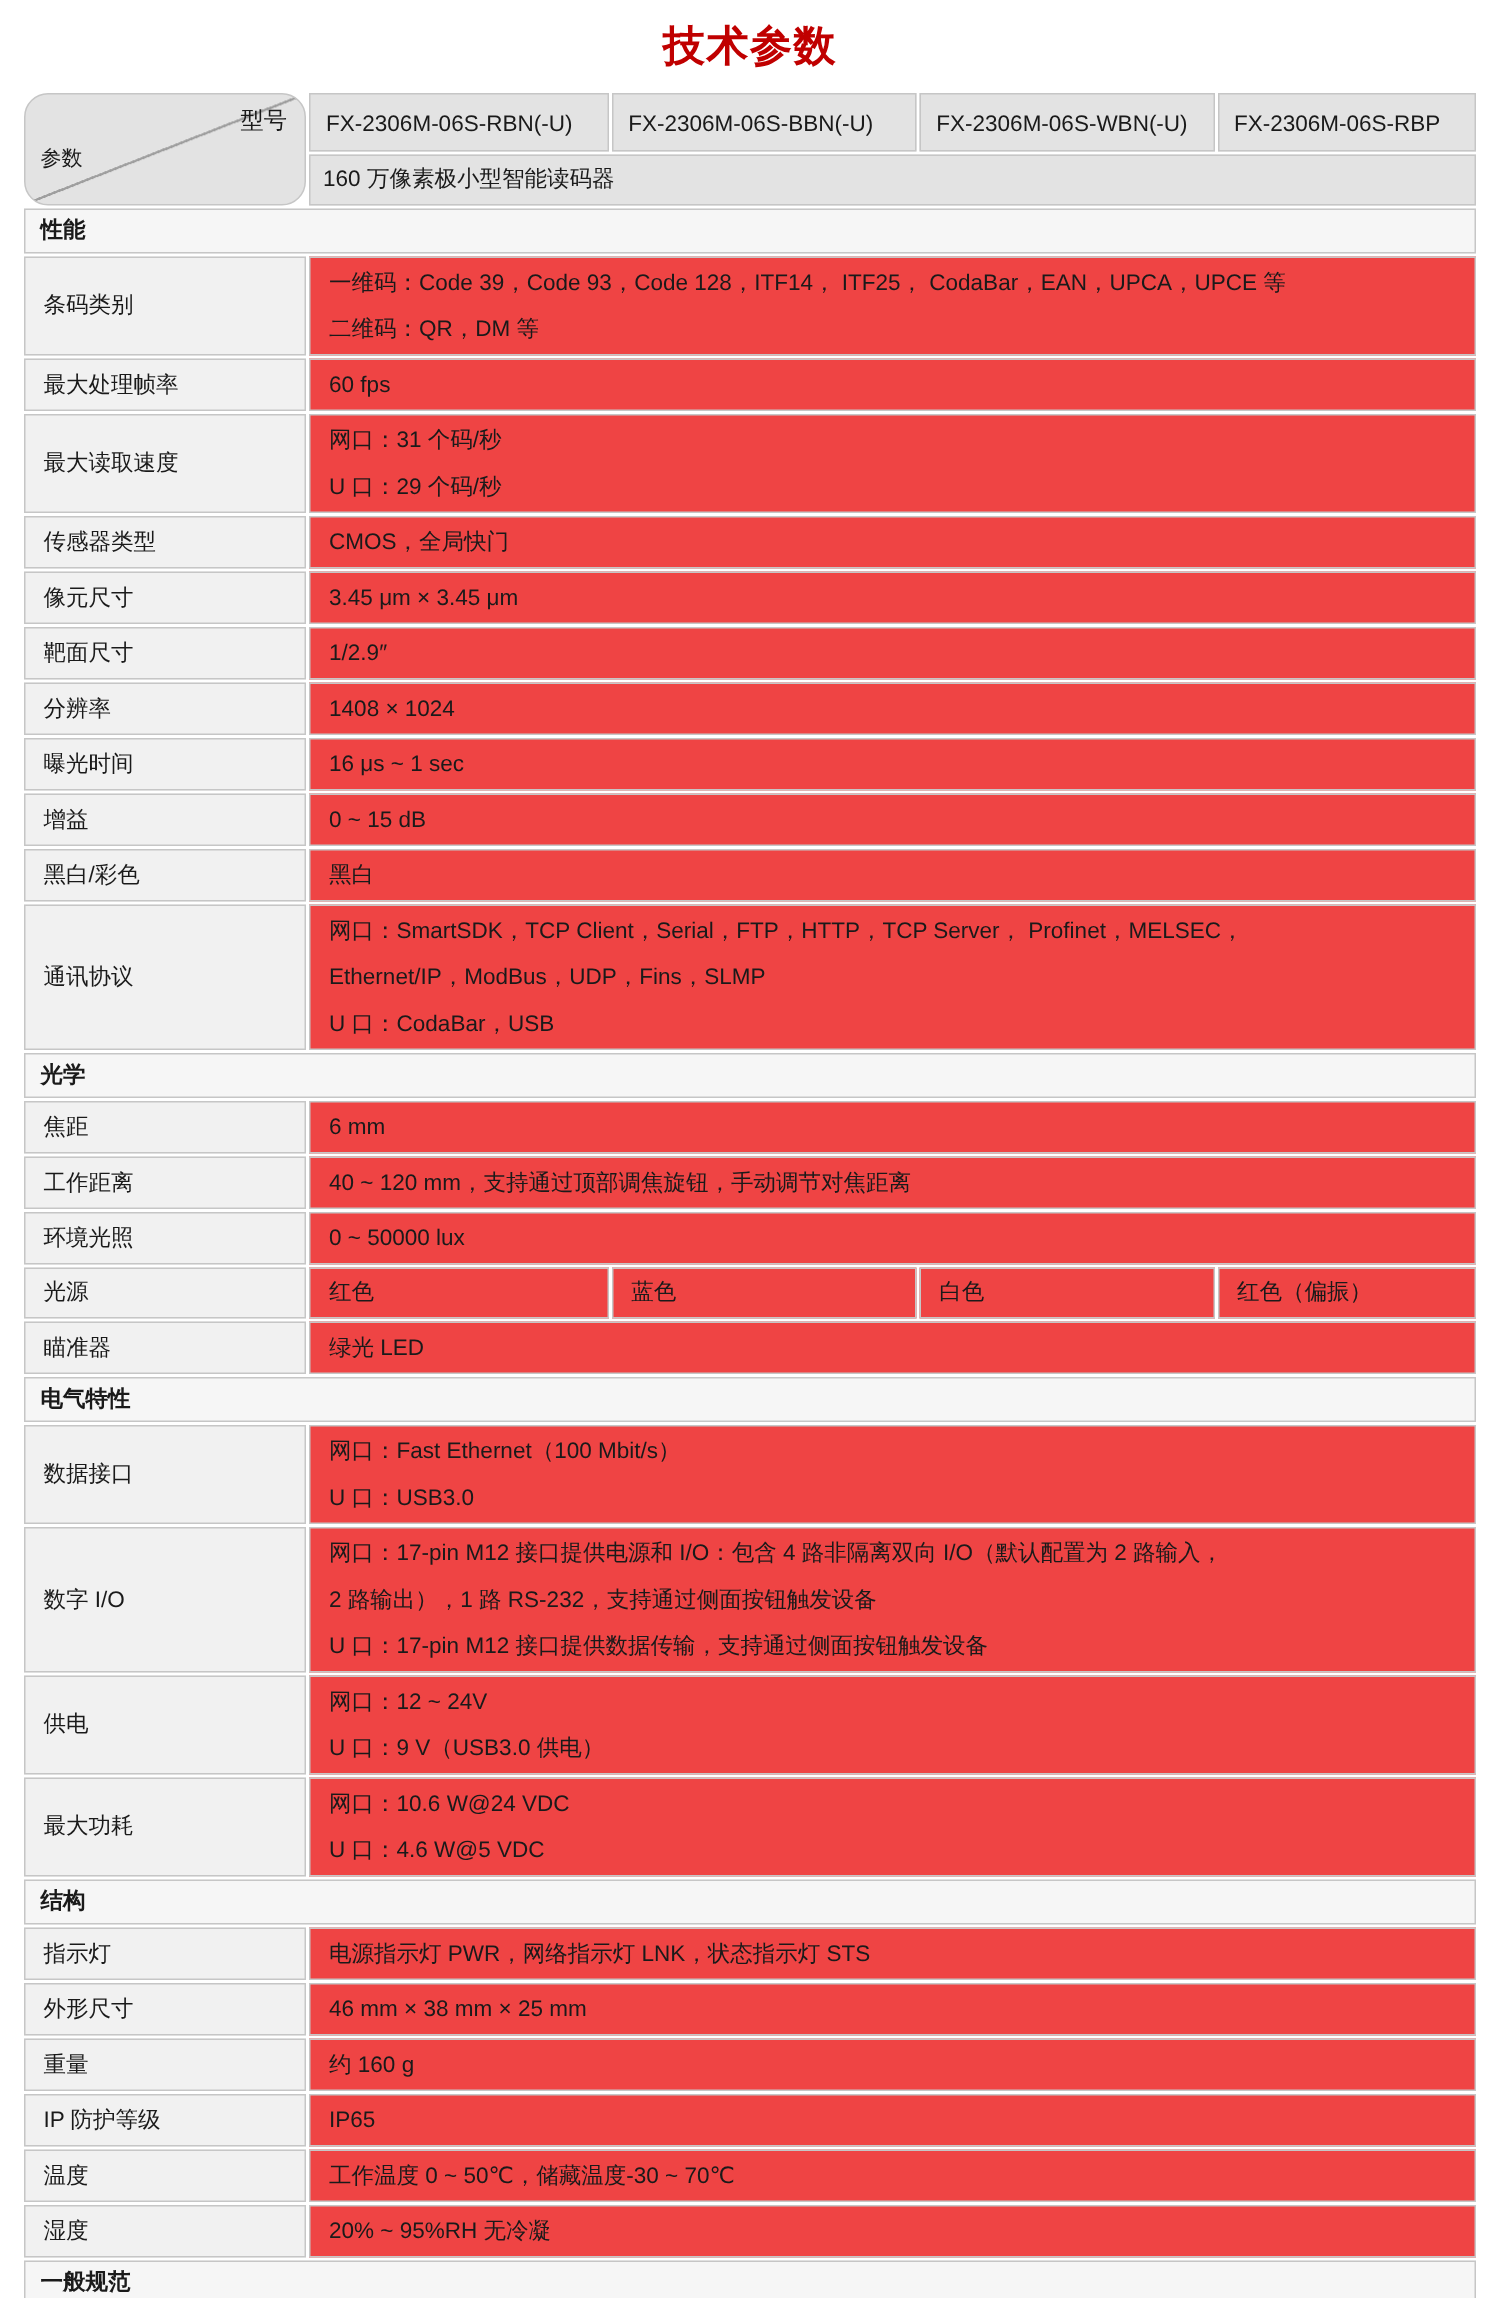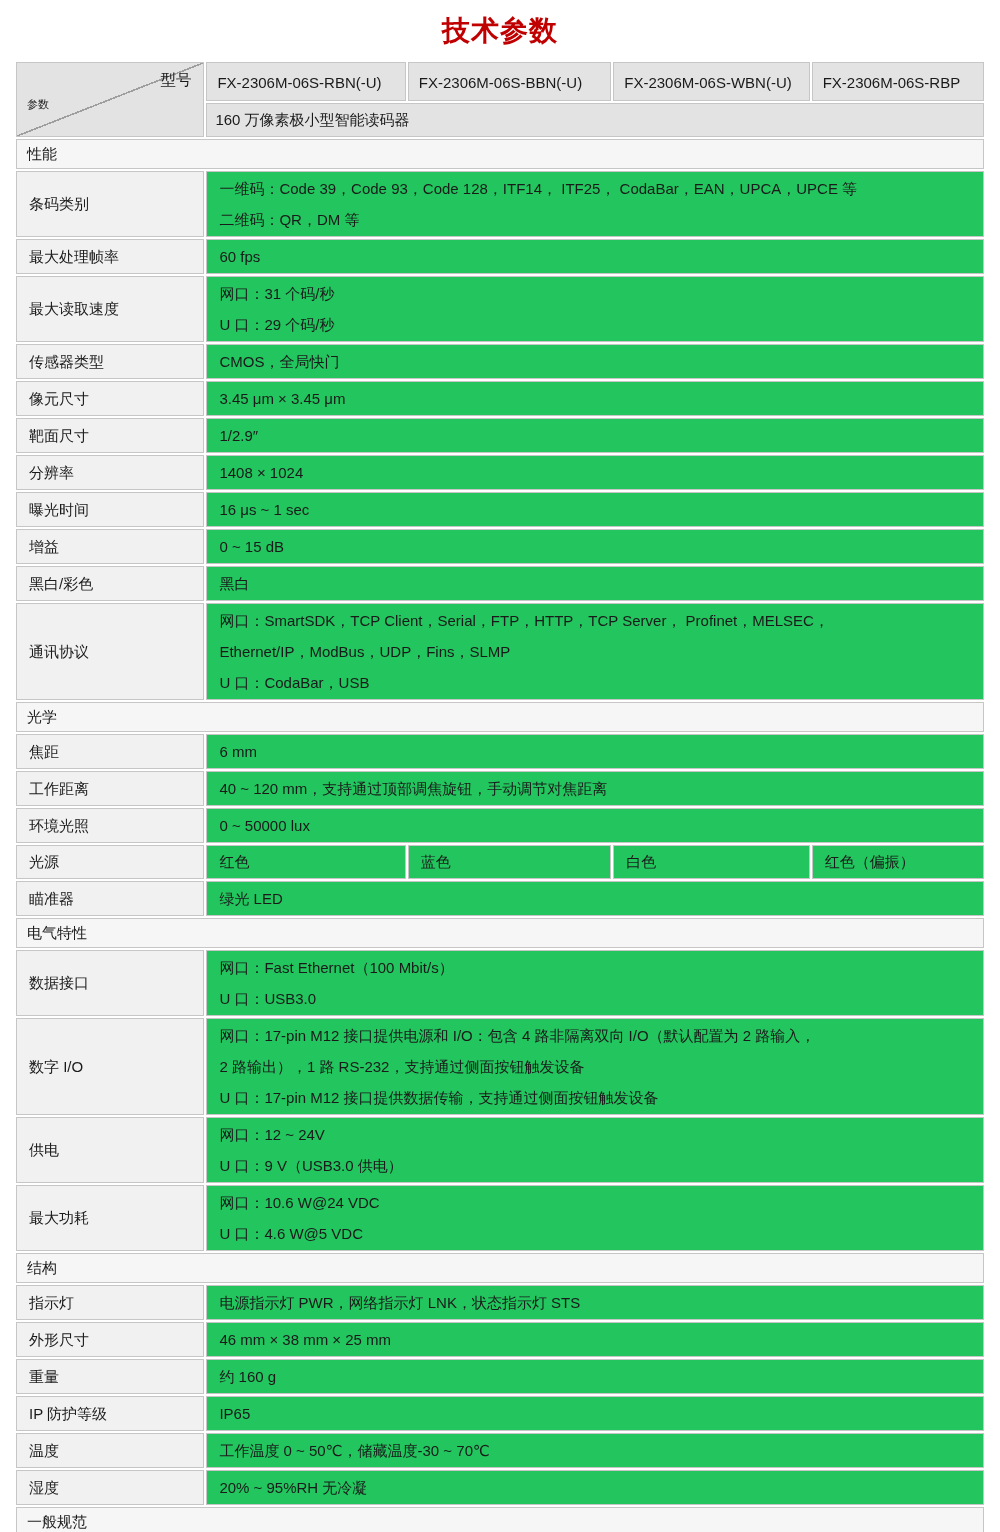--- a/index.html
+++ b/index.html
@@ -14,26 +14,26 @@
   body{font-family:"Liberation Sans","DejaVu Sans",sans-serif;color:var(--text);}
   .page{width:1000px;min-height:1532px;box-sizing:border-box;padding-top:12px;}
   .title{margin:0 0 10px 0;text-align:center;font-size:28px;font-weight:bold;color:var(--title-color);letter-spacing:1px;}
   table.spec{border-collapse:separate;border-spacing:2px;margin:0 auto;width:972px;table-layout:fixed;}
   table.spec td{border:1px solid var(--border);box-sizing:border-box;font-size:15px;vertical-align:middle;overflow:hidden;}
   td.model{background:var(--header-bg);padding:6px 10px 4px 10px;line-height:27px;vertical-align:top;font-size:15.5px;}
   td.subtitle{background:var(--header-bg);padding:2px 8px;line-height:28px;font-size:15.5px;}
   td.corner{background:var(--header-bg);position:relative;padding:0;
     background-image:linear-gradient(to bottom right,
       transparent calc(50% - 0.8px), #9e9e9e calc(50% - 0.8px),
-      #9e9e9e calc(50% + 0.8px), transparent calc(50% + 0.8px));}
+      #9e9e9e calc(50% + 0.8px), transparent calc(50% + 0.8px));border-radius:16px;}
   td.corner .ct{position:absolute;top:7px;right:12px;font-size:15.5px;}
-  td.corner .cb{position:absolute;left:10px;top:46%;font-size:11px;}
-  td.section{background:var(--section-bg);font-weight:normal;font-size:16px;padding:1px 10px;line-height:26px;}
+  td.corner .cb{position:absolute;left:10px;top:46%;font-size:14px;}
+  td.section{background:var(--section-bg);font-weight:bold;font-size:16px;padding:1px 10px;line-height:26px;}
   td.label{background:var(--label-bg);padding:1px 12px;line-height:30px;vertical-align:middle;}
-  td.value{background:#22c55e;padding:1px 12px;line-height:30px;}
+  td.value{background:#ef4444;padding:1px 12px;line-height:30px;}
   td.value .vline{line-height:31px;white-space:nowrap;}
 </style>
 </head>
 <body>
 
 <div class="page">
   <h1 class="title">技术参数</h1>
 
   <table class="spec">
     <colgroup>

